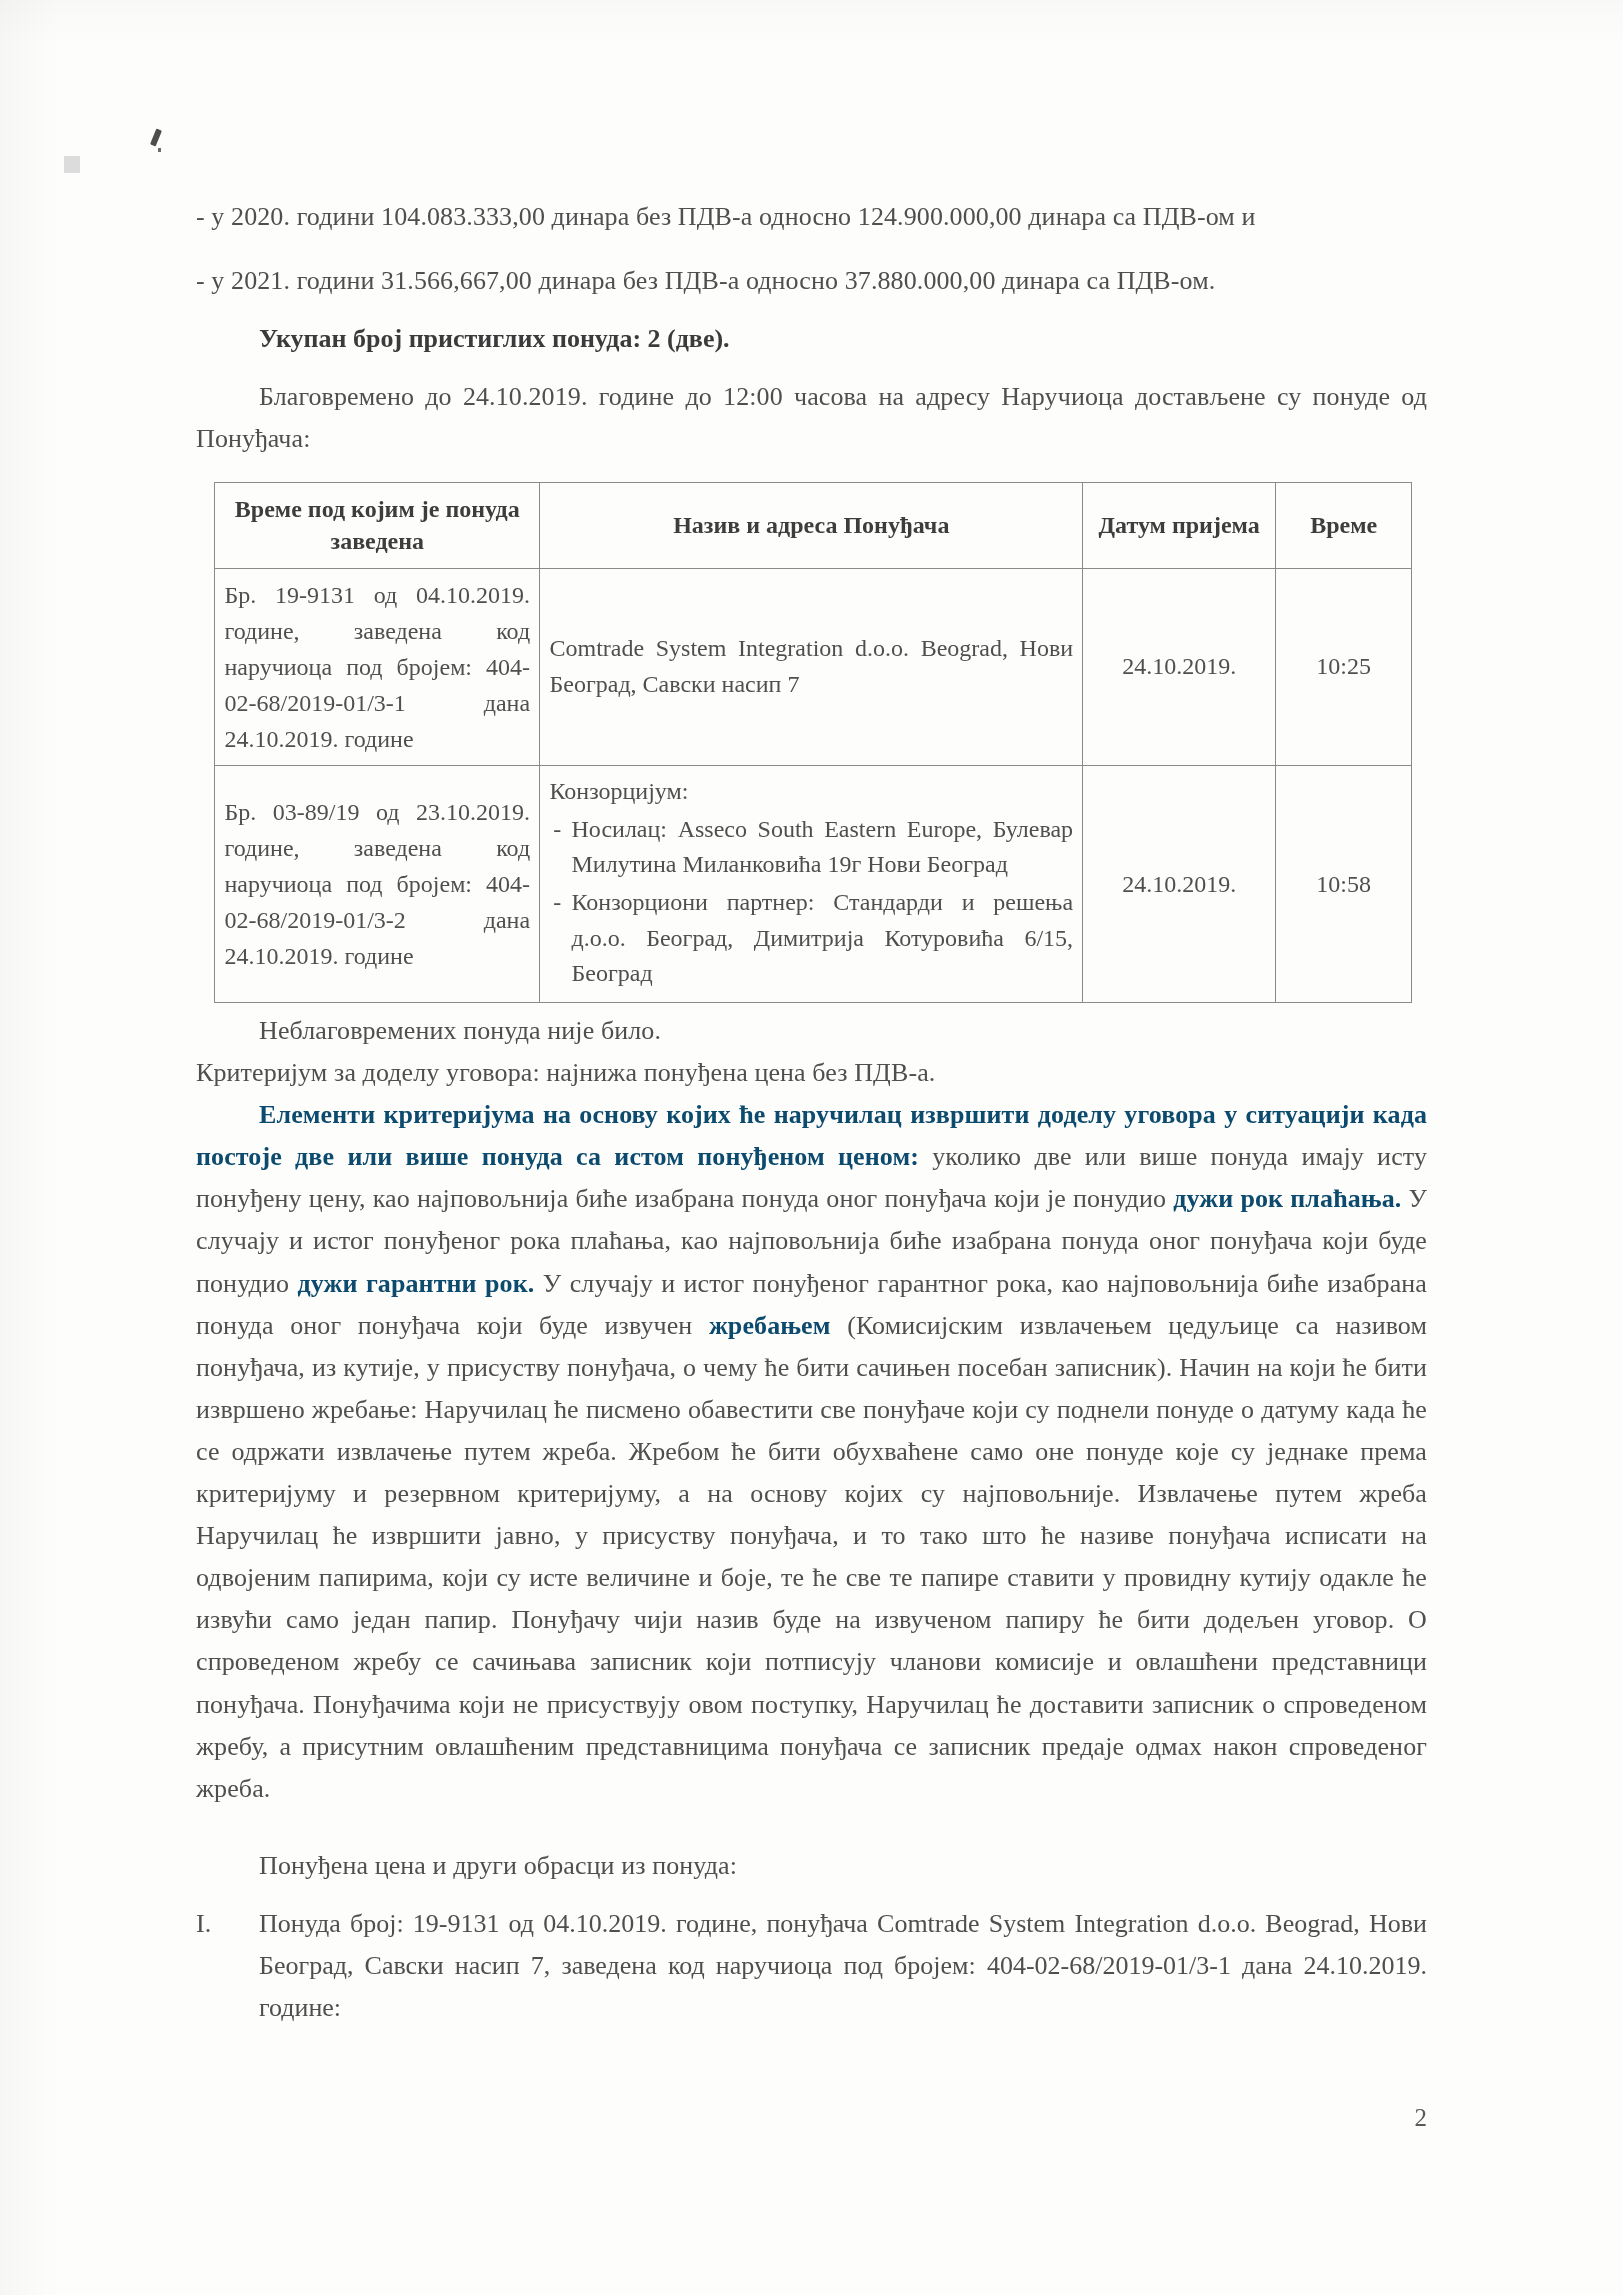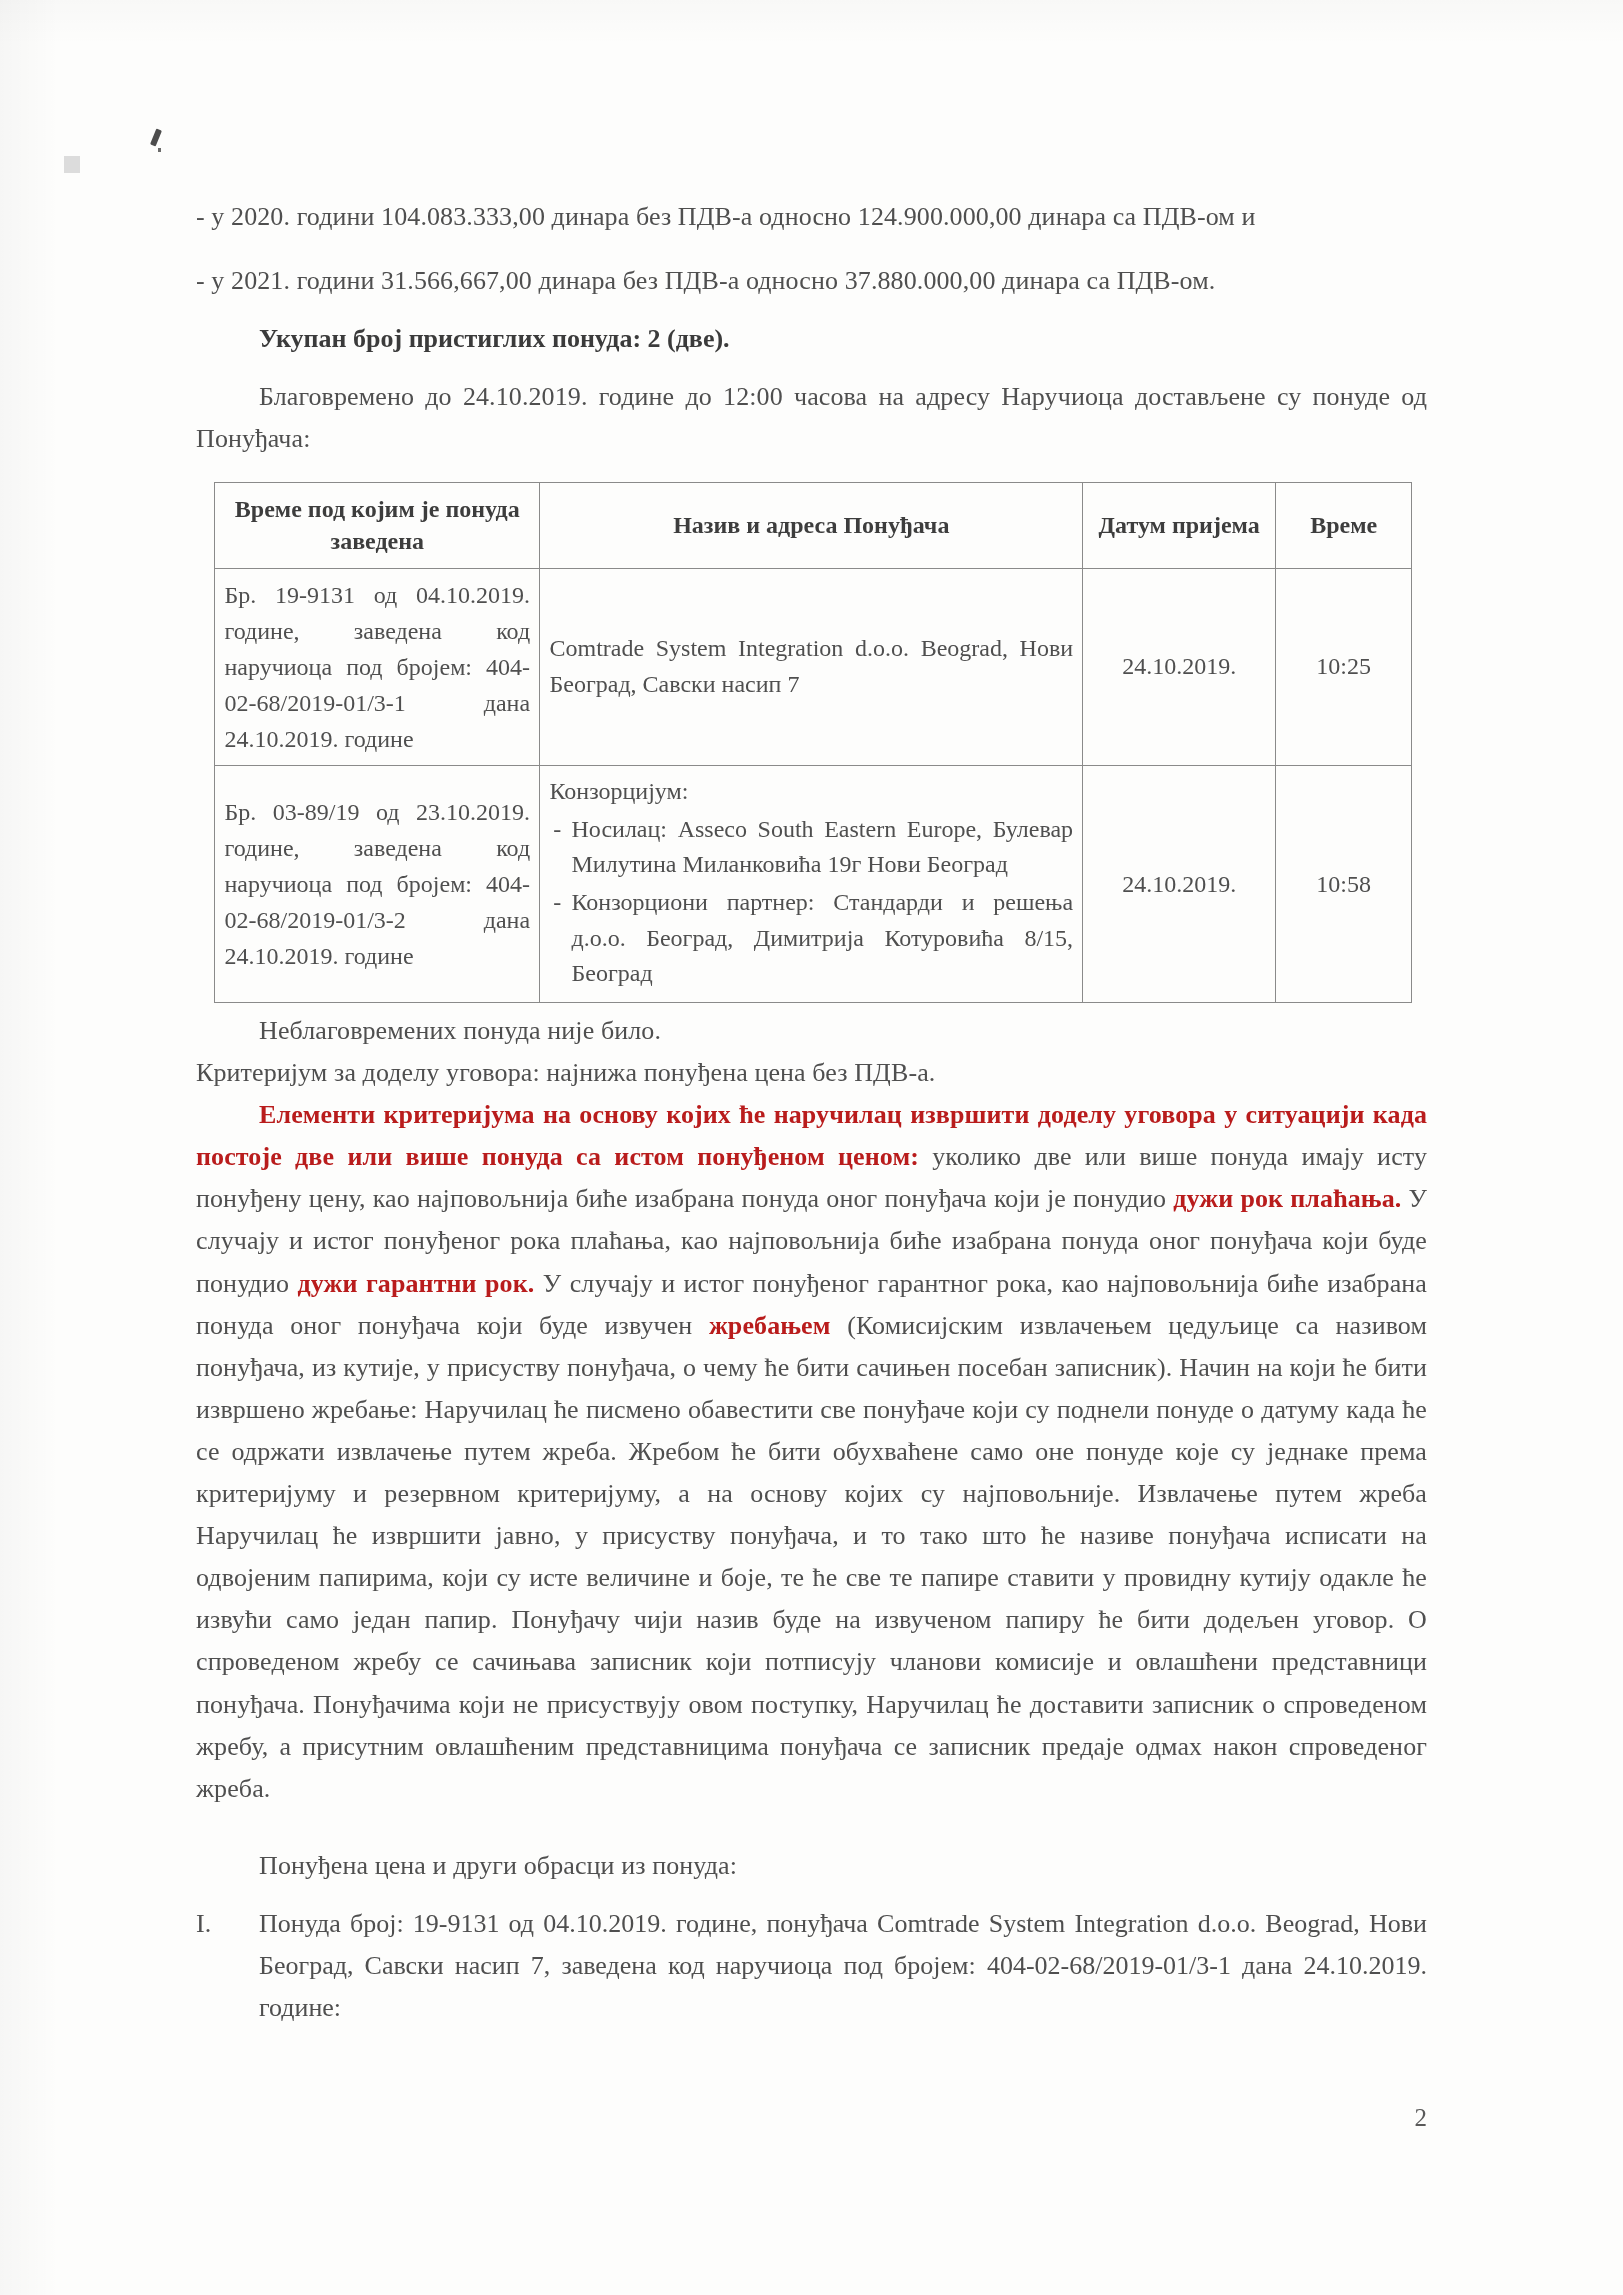--- a/index.html
+++ b/index.html
@@ -45,21 +45,21 @@
     letter-spacing: 0.1px;
   }
   .para {
     margin-bottom: 22px;
   }
   .indent {
     text-indent: 63px;
   }
   .bold {
     font-weight: bold;
-    color: #b91c1c;
+    color: #0c4a6e;
   }
   .heading-line {
     font-size: 26px;
     font-weight: bold;
     color: #3b3b3b;
     margin: 0 0 22px 63px;
   }
   
   table.offers {
     border-collapse: collapse;
@@ -214,21 +214,21 @@
           <td class="c-date">24.10.2019.</td>
           <td class="c-time">10:25</td>
         </tr>
 
         <tr>
           <td class="c-num">Бр. 03-89/19 од 23.10.2019. године, заведена код наручиоца под бројем: 404-02-68/2019-01/3-2 дана 24.10.2019. године</td>
           <td class="c-name">
             <div class="consortium-head">Конзорцијум:</div>
             <ul class="consortium">
               <li>Носилац: Asseco South Eastern Europe, Булевар Милутина Миланковића 19г Нови Београд</li>
-              <li>Конзорциони партнер: Стандарди и решења д.о.о. Београд, Димитрија Котуровића 8/15, Београд</li>
+              <li>Конзорциони партнер: Стандарди и решења д.о.о. Београд, Димитрија Котуровића 6/15, Београд</li>
             </ul>
           </td>
           <td class="c-date">24.10.2019.</td>
           <td class="c-time">10:58</td>
         </tr>
 
       </tbody>
     </table>
 
     <p class="body-text" style="margin-left:63px;">Неблаговремених понуда није било.</p>

